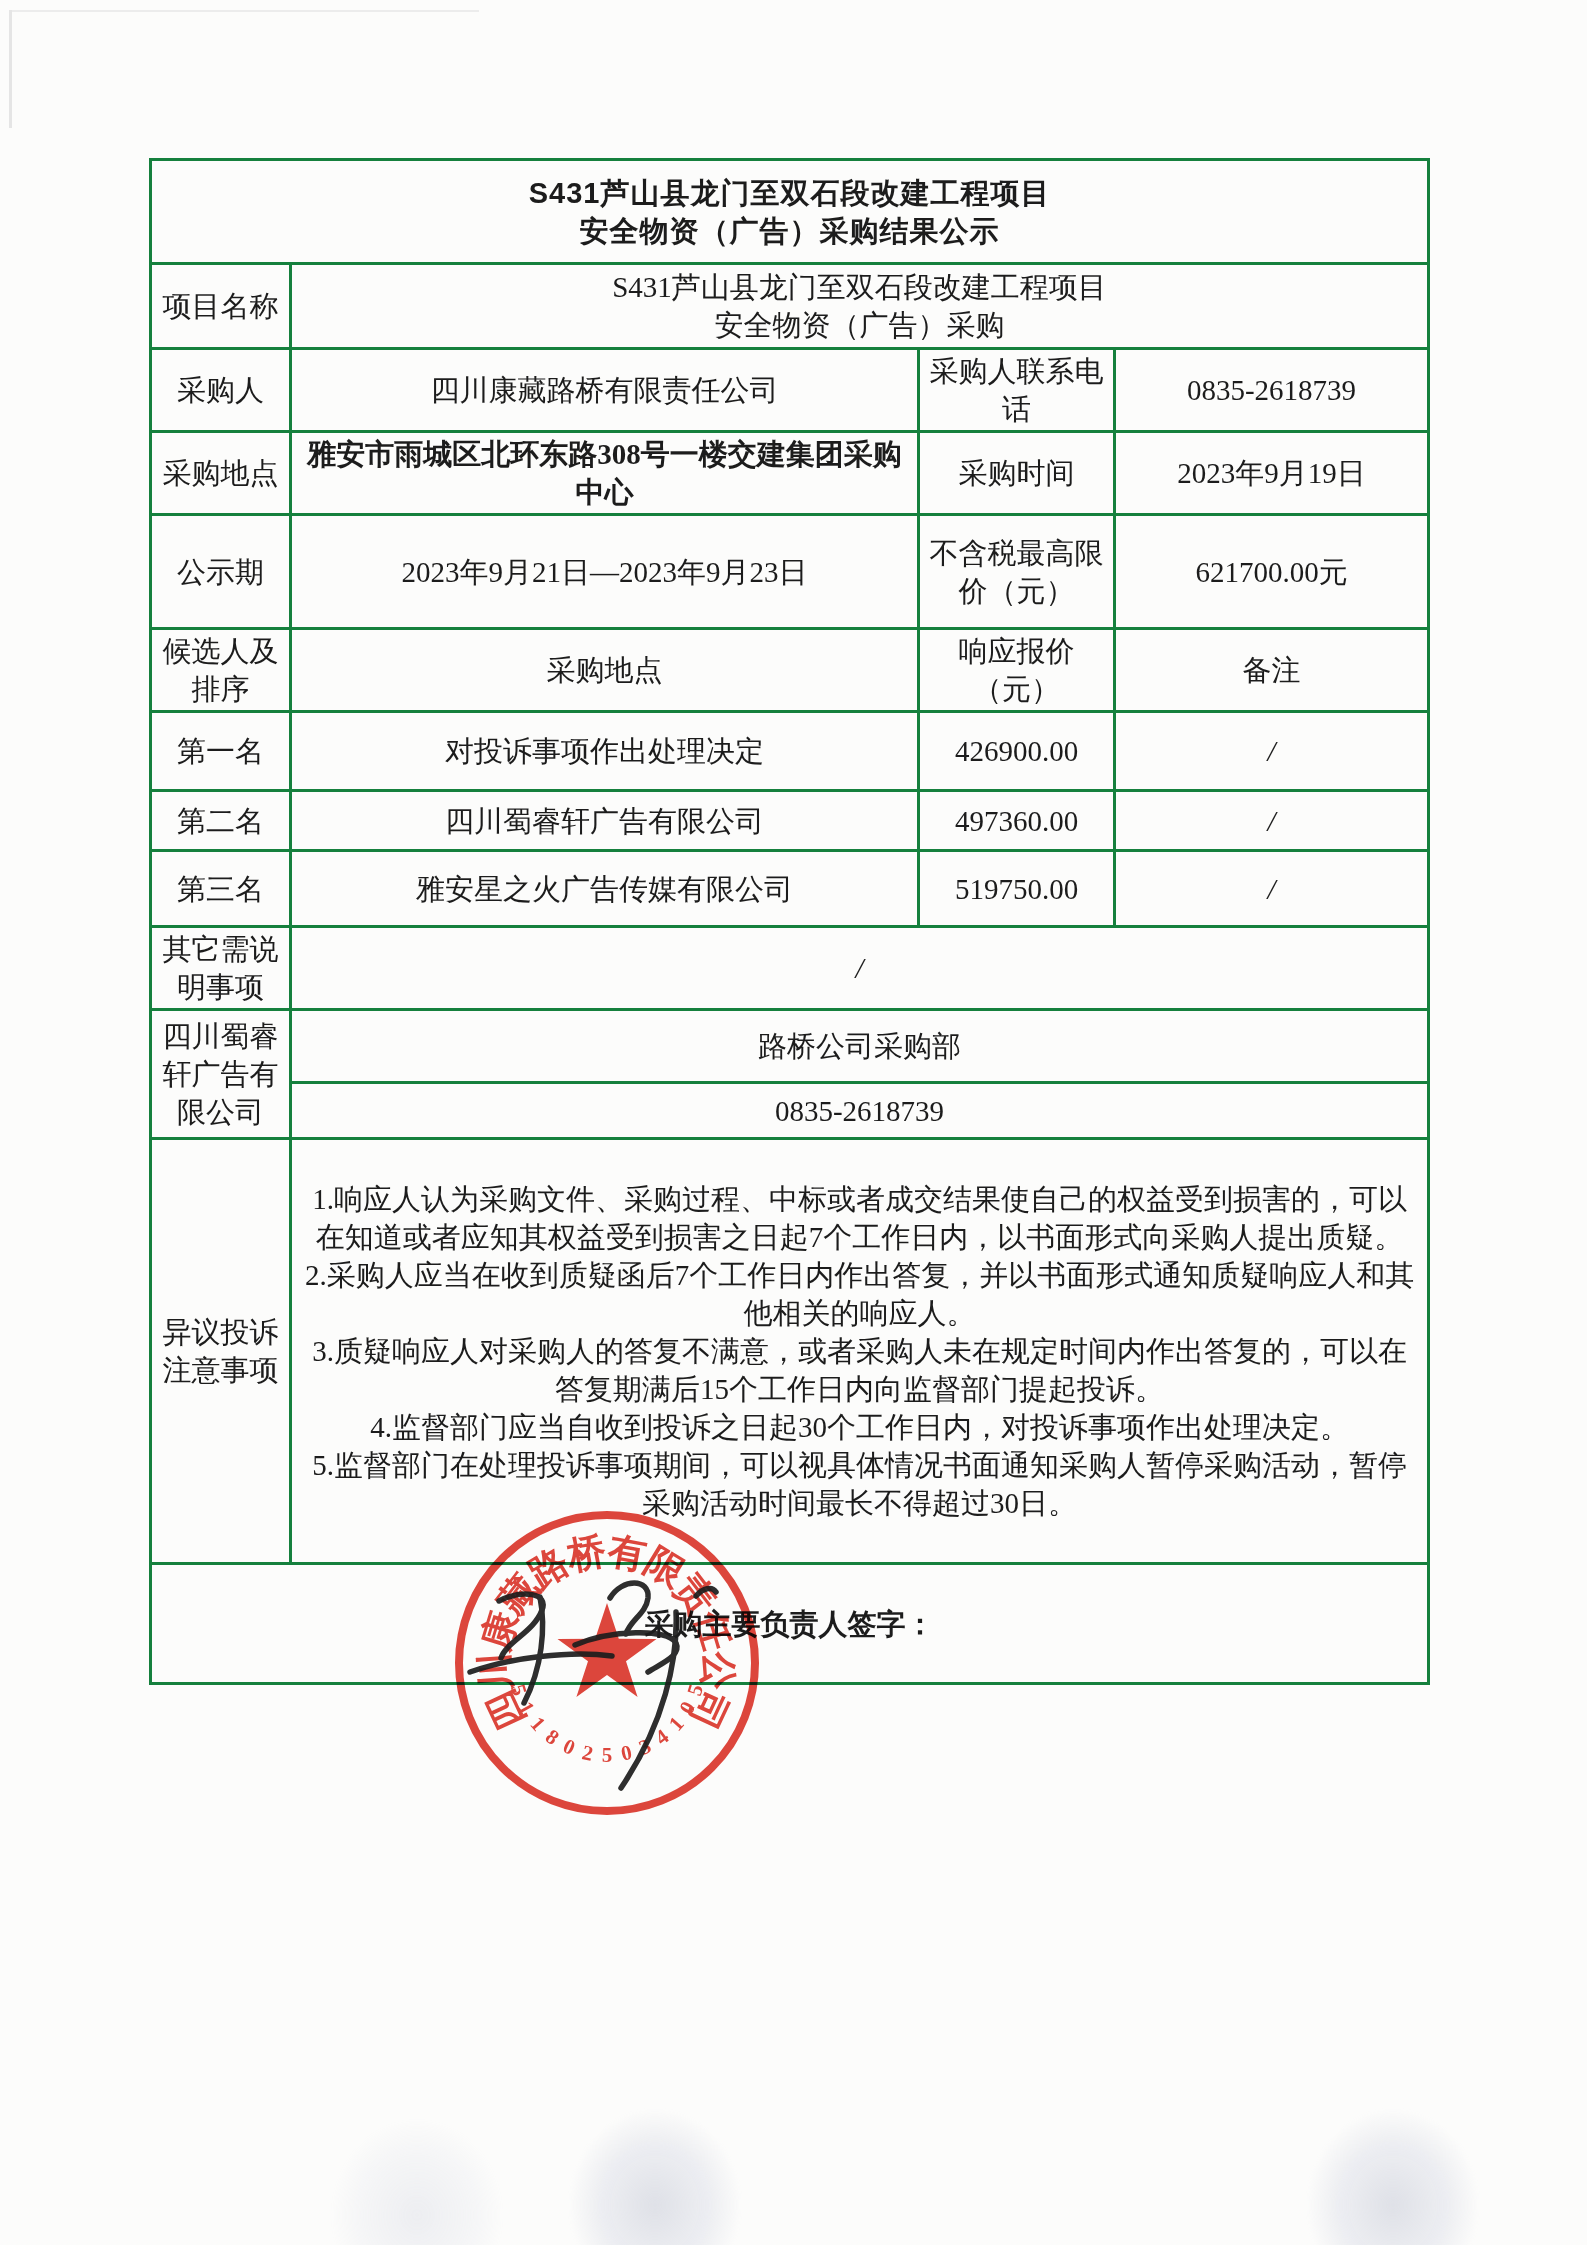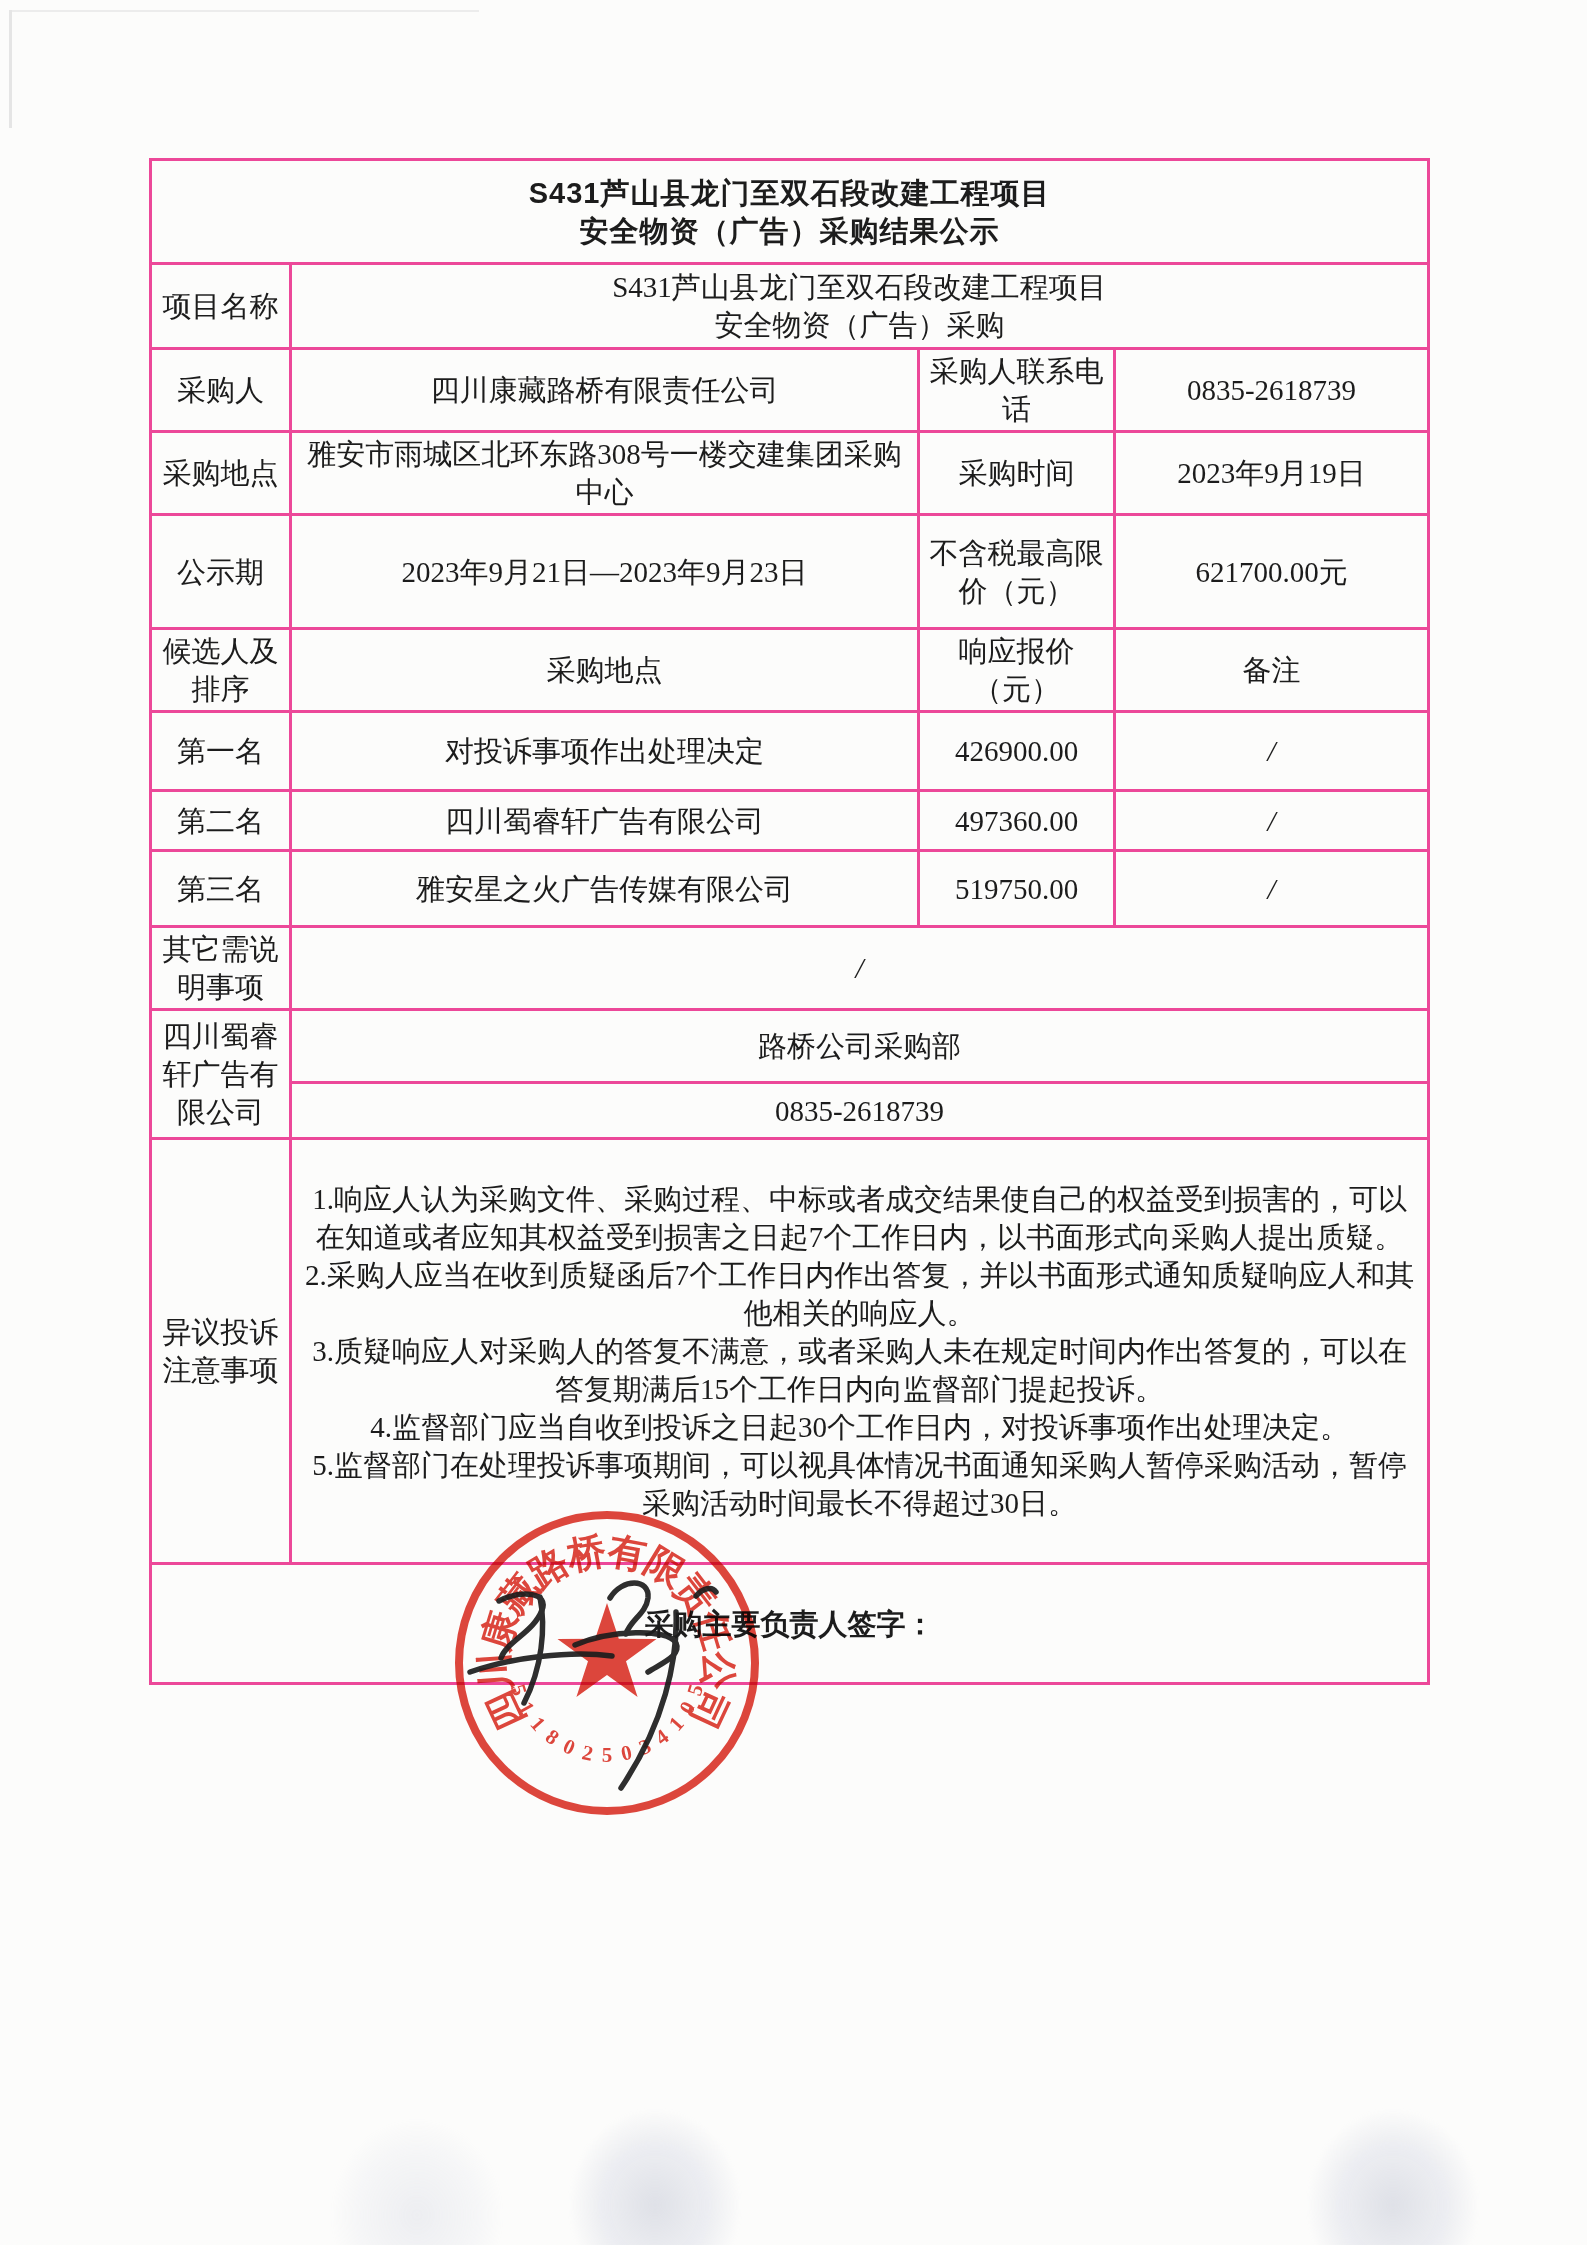--- a/index.html
+++ b/index.html
@@ -26,36 +26,36 @@
   .smudge.s3{left:1308px;top:2110px;}
 
   
   table.doc{
     position:absolute;left:149px;top:158px;
     width:1278px;
     border-collapse:collapse;
     table-layout:fixed;
   }
   table.doc td{
-    border:3px solid #ec4899;
+    border:3px solid #15803d;
     padding:2px 6px;
     text-align:center;
     vertical-align:middle;
     font-size:29px;
     line-height:38px;
     overflow:hidden;
   }
   td.title-cell{
     font-family:"Liberation Sans","DejaVu Sans",sans-serif;
     font-weight:700;
     font-size:40px;
     line-height:50px;
     letter-spacing:1px;
   }
-  td.left-text{text-align:left;}
+  td.left-text{text-align:left;font-weight:bold;}
   td.notes{
     text-align:left;
     vertical-align:top;
     padding:18px 10px 6px 10px;
     line-height:46px;
   }
   td.sig-cell{
     text-align:left;
     padding-left:10px;
     font-size:31px;

